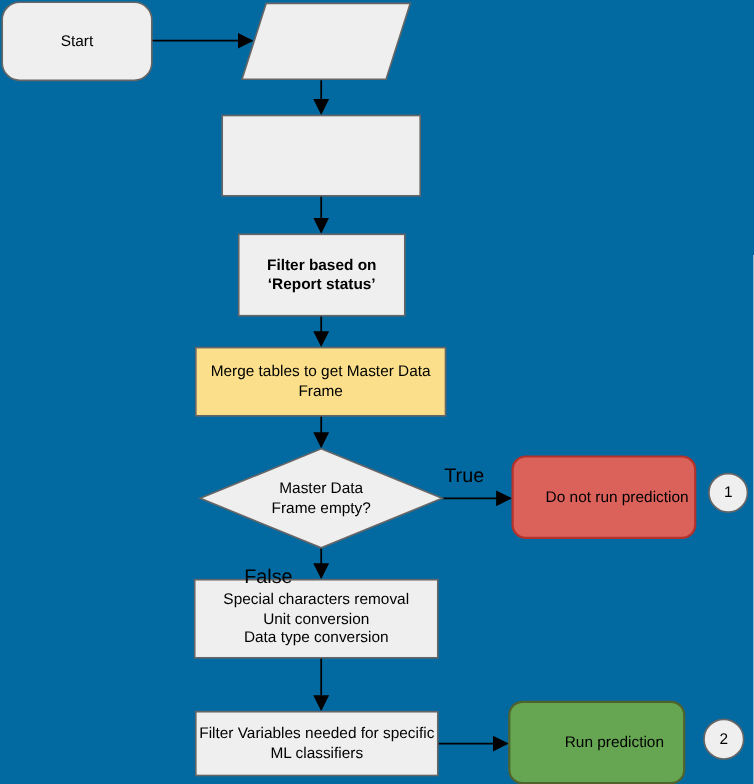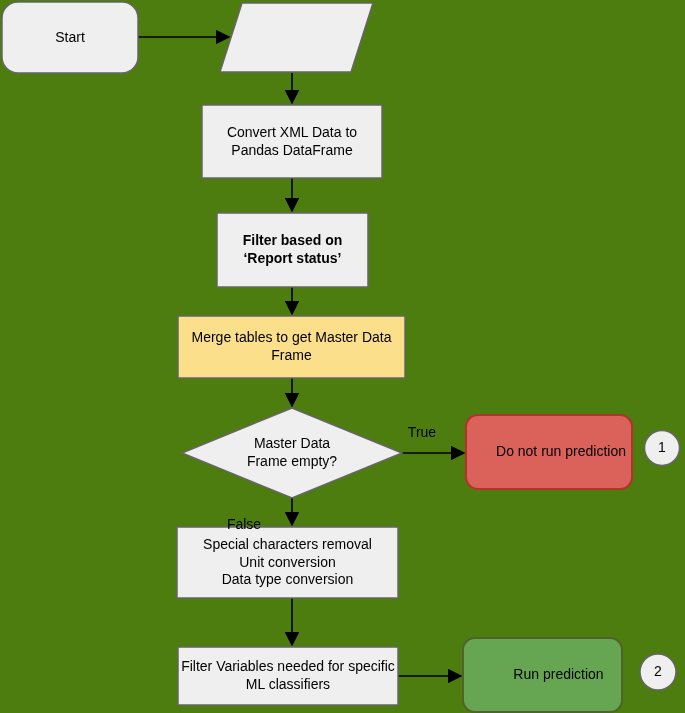--- a/index.html
+++ b/index.html
@@ -1,32 +1,32 @@
 <!DOCTYPE html>
 <html><head>
 <meta charset="utf-8">
 <style>
   html,body{margin:0;padding:0;background:#fff;}
   #canvas{
     position:relative;
     width:685px;height:713px;
-    background:#4d7c0f;
+    background:#0369a1;
     font-family:"Liberation Sans", sans-serif;
     overflow:hidden;
   }
   #shapes{position:absolute;left:0;top:0;}
   .label{
     position:absolute;
     display:flex;align-items:center;justify-content:center;
     text-align:center;
     font-size:14px;line-height:1.28;color:#000;
     white-space:pre-line;
     pointer-events:none;
   }
-  .edge-label{font-size:14px;}
+  .edge-label{font-size:18px;}
 </style>
 </head>
 <body>
 
 <div id="canvas">
 
   <svg id="shapes" width="685" height="713" viewBox="0 0 685 713">
     <defs>
       <marker id="arrowhead" viewBox="0 0 10 10" refX="9" refY="5" markerWidth="9" markerHeight="9" orient="auto-start-reverse">
         <path d="M 0 0 L 10 5 L 0 10 z" fill="#000"></path>
@@ -66,22 +66,20 @@
     <rect x="178" y="647" width="220" height="58" stroke-width="1.5" fill="#EFEFEF" stroke="#666666"></rect>
 
     <rect x="463" y="638" width="159" height="74" rx="12" stroke-width="2" fill="#66A652" stroke="#50632D"></rect>
 
     <circle cx="658" cy="672" r="18" stroke-width="1.5" fill="#EFEFEF" stroke="#666666"></circle>
   </svg>
 
   <div class="label" style="left:2px;top:2px;width:136px;height:71px;">Start</div>
 
 
-  <div class="label" style="left:202px;top:105px;width:180px;height:73px;">Convert XML Data to
-Pandas DataFrame</div>
 
   <div class="label" style="left:217px;top:213px;width:151px;height:74px;font-weight:bold;">Filter based on
 ‘Report status’</div>
 
   <div class="label" style="left:178px;top:316px;width:227px;height:62px;">Merge tables to get Master Data
 Frame</div>
 
   <div class="label" style="left:182px;top:408px;width:220px;height:90px;">Master Data
 Frame empty?</div>
 

